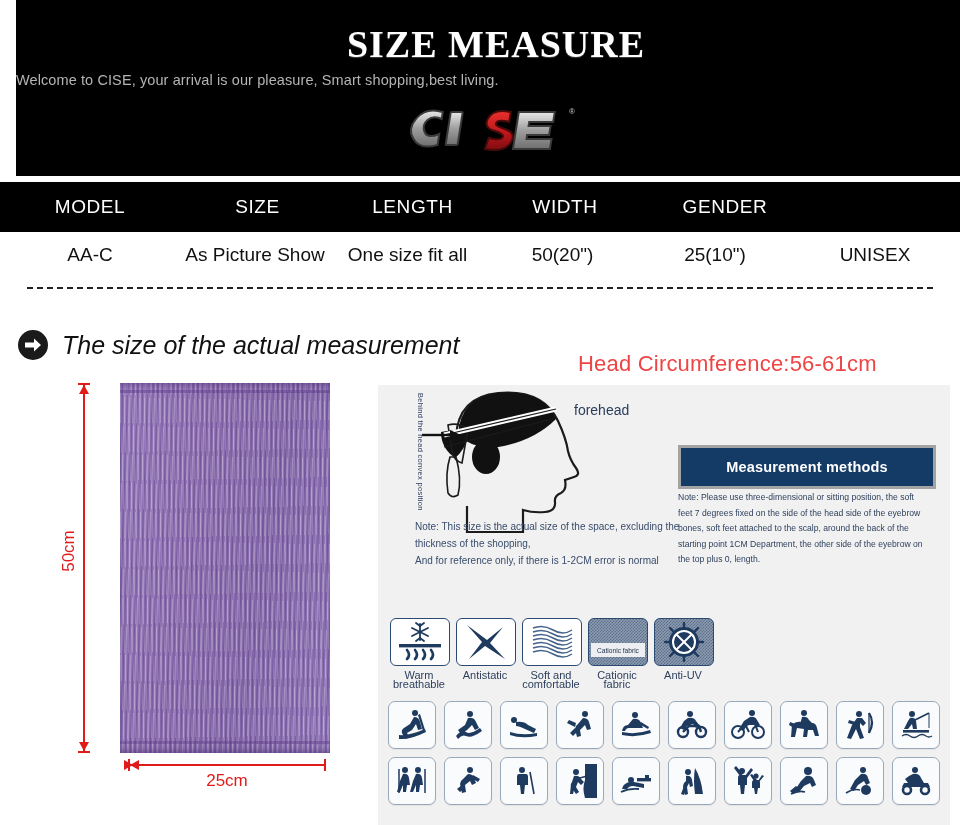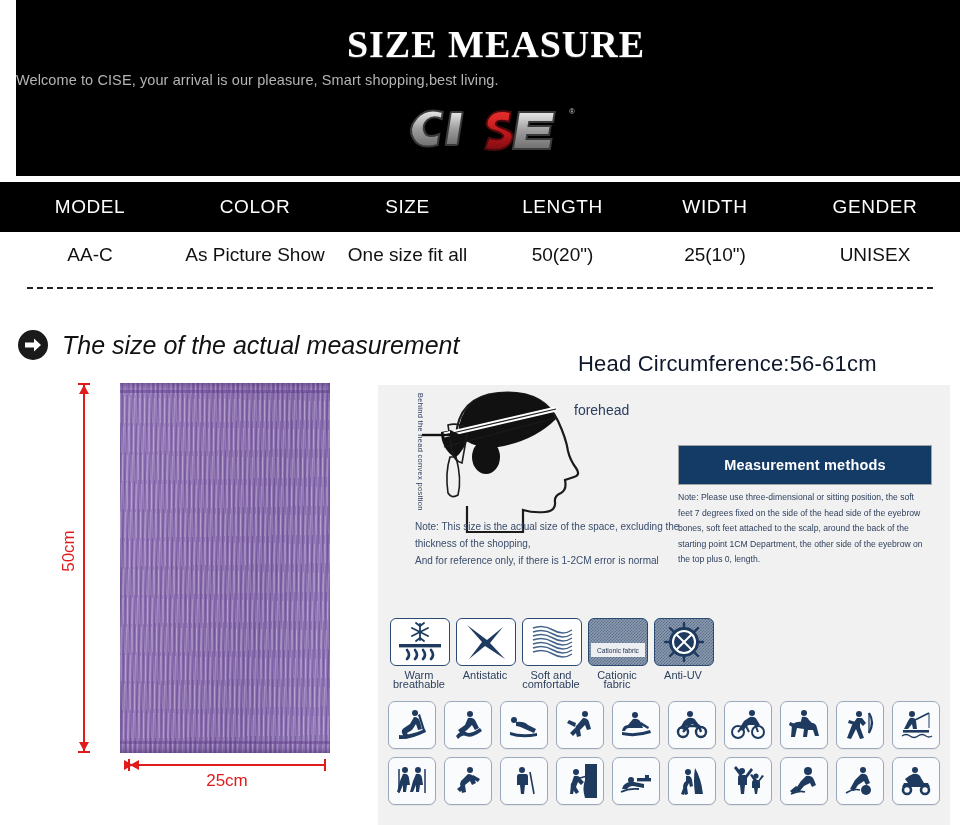--- a/index.html
+++ b/index.html
@@ -50,21 +50,21 @@
   
   .sec-title{
     position:absolute;left:16px;top:325px;height:40px;display:flex;align-items:center;
   }
   .bullet{width:34px;height:34px;flex:0 0 34px;}
   .sec-title-text{
     margin-left:12px;font-size:25px;font-style:italic;color:#111111;
     font-family:"Liberation Sans", sans-serif;
   }
   .head-circ{
-    position:absolute;left:578px;top:351px;font-size:22px;color:#0f172a;
+    position:absolute;left:578px;top:351px;font-size:22px;color:#ef4444;
     letter-spacing:.2px;
   }
   
   .photo-zone{position:absolute;left:0;top:375px;width:378px;height:450px;}
   .product{
     position:absolute;left:120px;top:8px;width:210px;height:370px;
     background:
       repeating-linear-gradient(92deg, rgba(255,255,255,.30) 0px, rgba(255,255,255,0) 2px, rgba(60,30,90,.22) 3px, rgba(255,255,255,.10) 5px),
       repeating-linear-gradient(88deg, rgba(255,255,255,.22) 0px, rgba(90,55,130,.18) 2px, rgba(255,255,255,0) 4px),
       linear-gradient(100deg,#9477bd 0%,#8a6ab0 35%,#8265ab 65%,#9074ba 100%);
@@ -109,21 +109,21 @@
   }
   .forehead{
     position:absolute;left:196px;top:17px;font-size:14px;color:#2b3d5c;
   }
   .note-left{
     position:absolute;left:37px;top:133px;width:300px;font-size:10px;
     line-height:17px;color:#394c6b;
   }
   .mm-box{
     position:absolute;left:300px;top:60px;width:252px;height:38px;
-    background:#143a66;border:1px solid #a3a3a3;
+    background:#143a66;border:3px solid #a3a3a3;
     display:flex;align-items:center;justify-content:center;
   }
   .mm-box span{color:#ffffff;font-size:14.5px;font-weight:bold;letter-spacing:.2px;}
   .mm-note{
     position:absolute;left:300px;top:105px;width:258px;font-size:8.6px;
     line-height:15.5px;color:#2f415e;
   }
   
   .features{
     position:absolute;left:12px;top:233px;width:330px;display:flex;gap:8px;
@@ -188,21 +188,20 @@
         <path d="M120 14 l36 0 l0 10 l-24 0 l0 4 l22 0 l0 9 l-22 0 l0 4 l25 0 l0 10 l-37 0 z" fill="url(#sil)" stroke="#3a3a3a" stroke-width="2"></path>
       </g>
       <text x="168" y="16" font-family="Liberation Sans, sans-serif" font-size="8" fill="#c9c9c9">®</text>
     </svg>
   </div>
 </div>
 
 <div class="spec-head">
   <div class="cellrow">
     <div class="c0">MODEL</div>
-    <div class="c1">COLOR</div>
     <div class="c2">SIZE</div>
     <div class="c3">LENGTH</div>
     <div class="c4">WIDTH</div>
     <div class="c5">GENDER</div>
   </div>
 </div>
 <div class="spec-row">
   <div class="cellrow">
     <div class="c0">AA-C</div>
     <div class="c1">As Picture Show</div>

